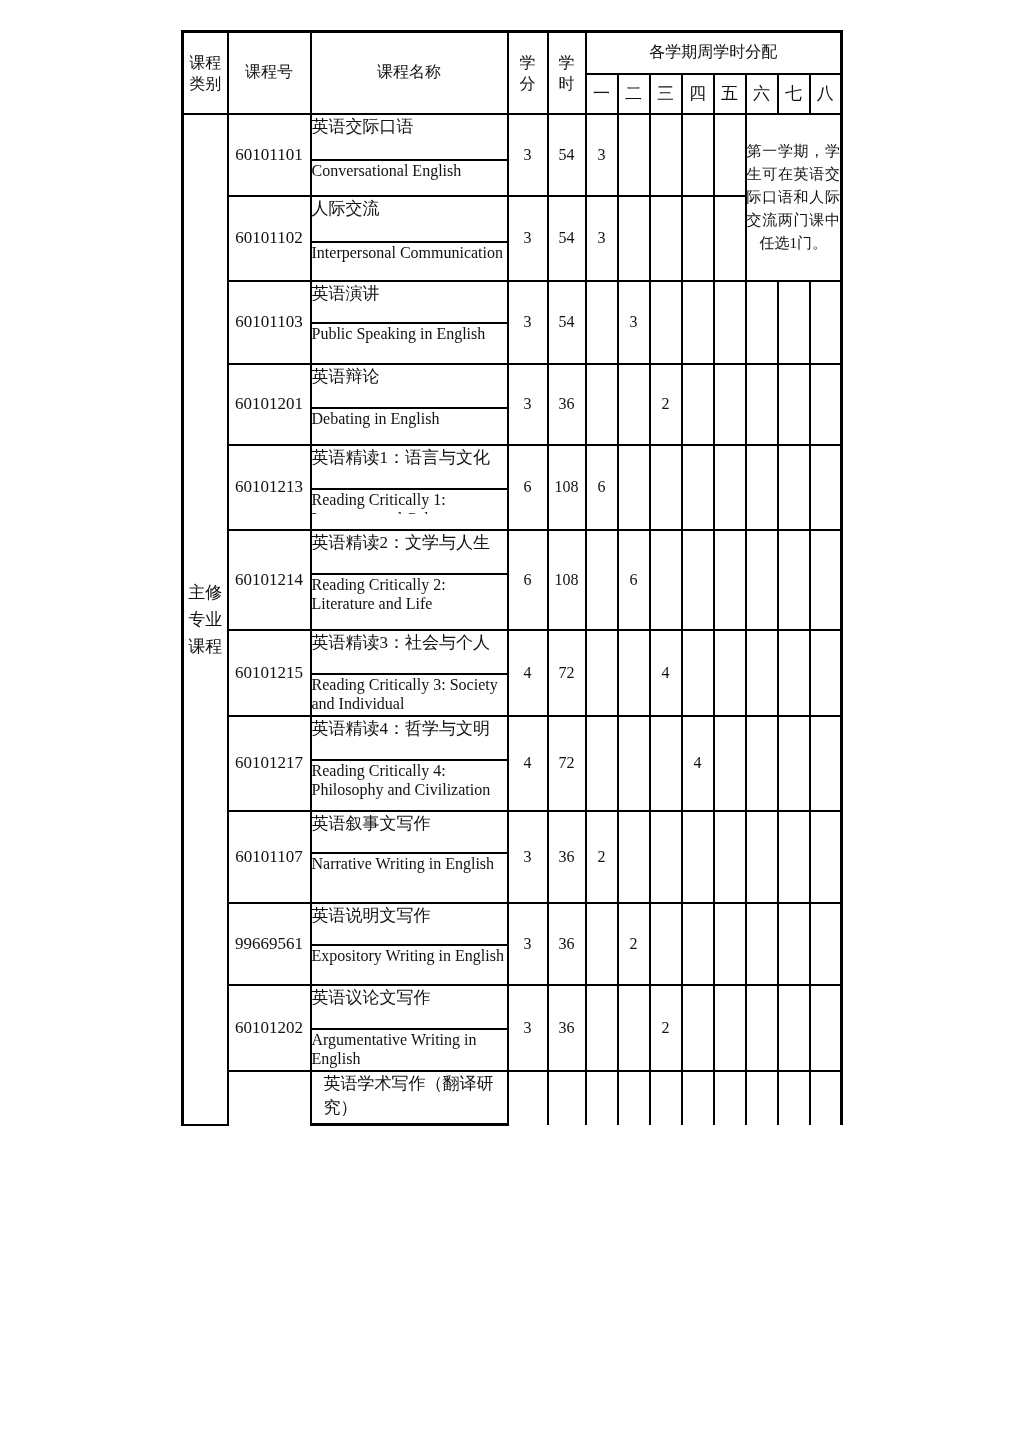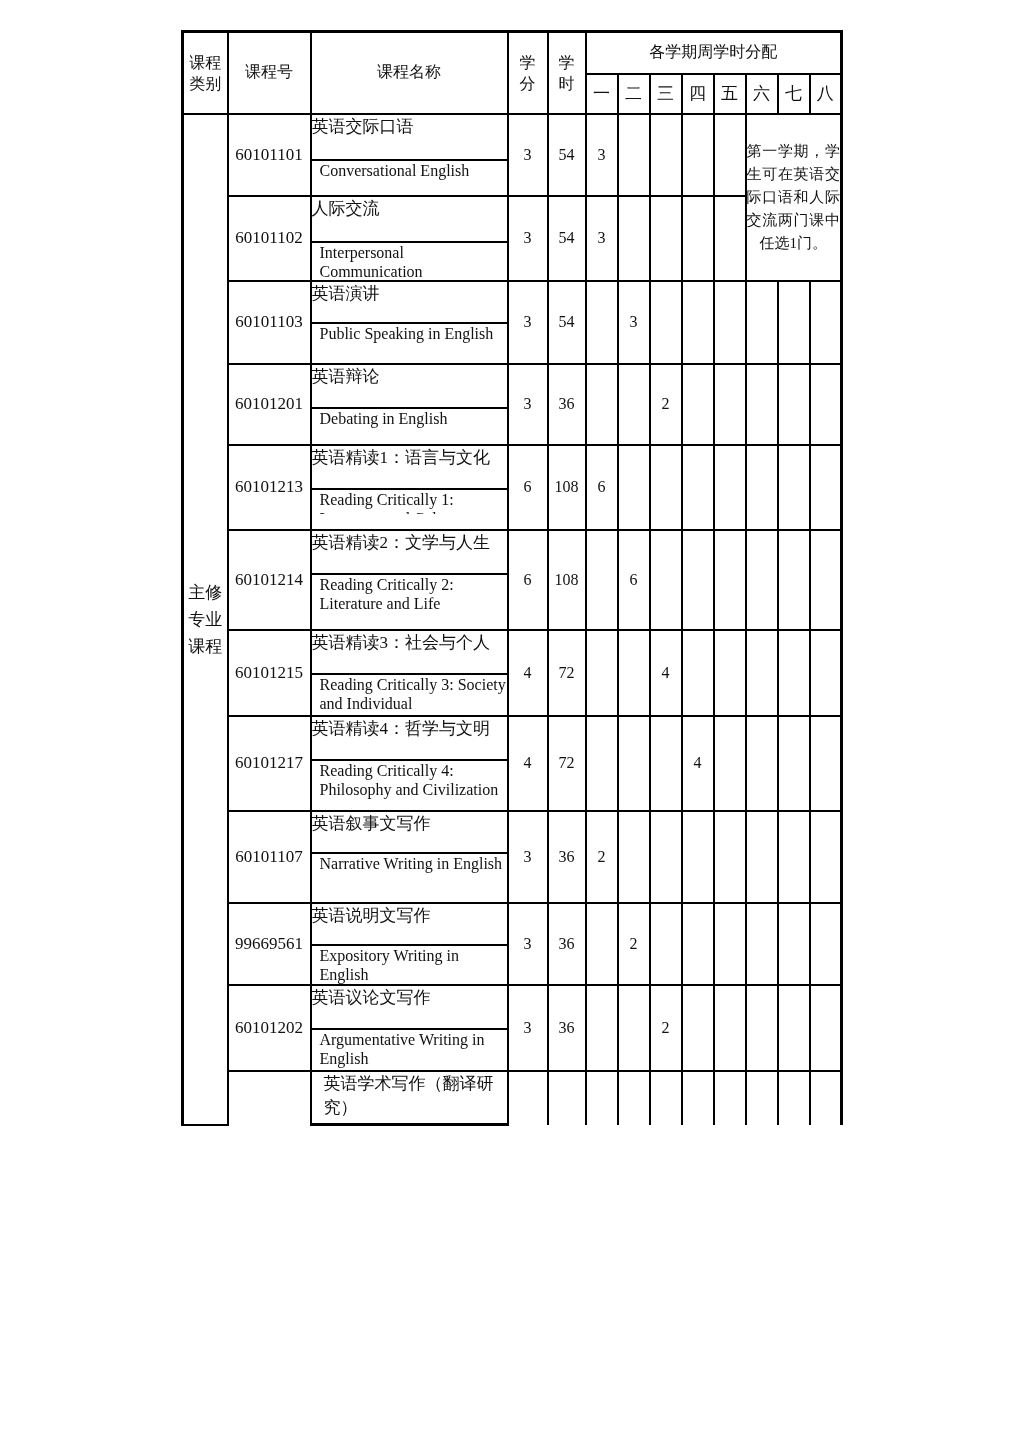--- a/index.html
+++ b/index.html
@@ -72,21 +72,21 @@
     font-size: 17px;
   }
   .zh-clip { height: 38px; overflow: hidden; line-height: 24px; }
   .zh-clip.tall { height: 48px; padding-left: 12px; }
   
   td.en {
     vertical-align: top;
     padding: 2px 4px 0 4px;
     font-size: 16px;
   }
-  .en-clip { overflow: hidden; line-height: 19px; padding-left: 8px; }
+  .en-clip { overflow: hidden; line-height: 19px; }
   td.en.just .en-clip { text-align: justify; }
   
   td.val {
     text-align: center;
     vertical-align: middle;
     font-size: 16px;
   }
   
   td.note {
     vertical-align: middle;

